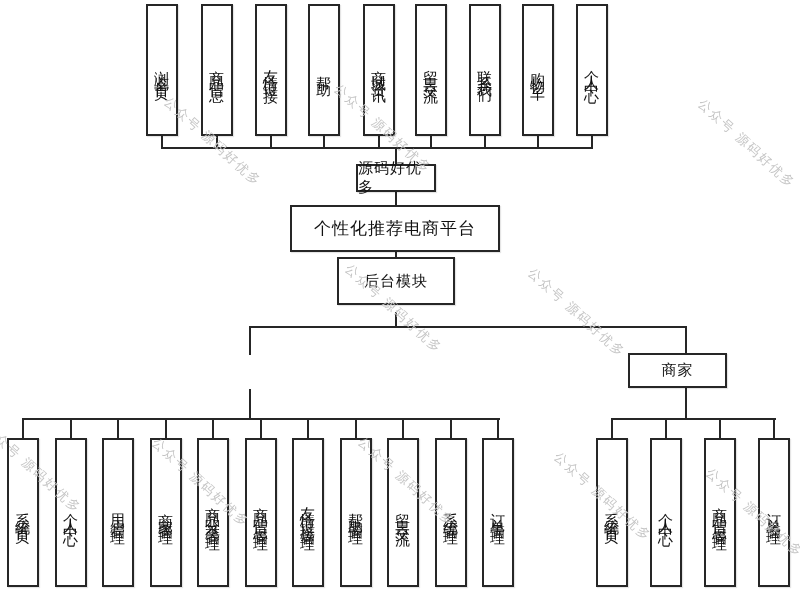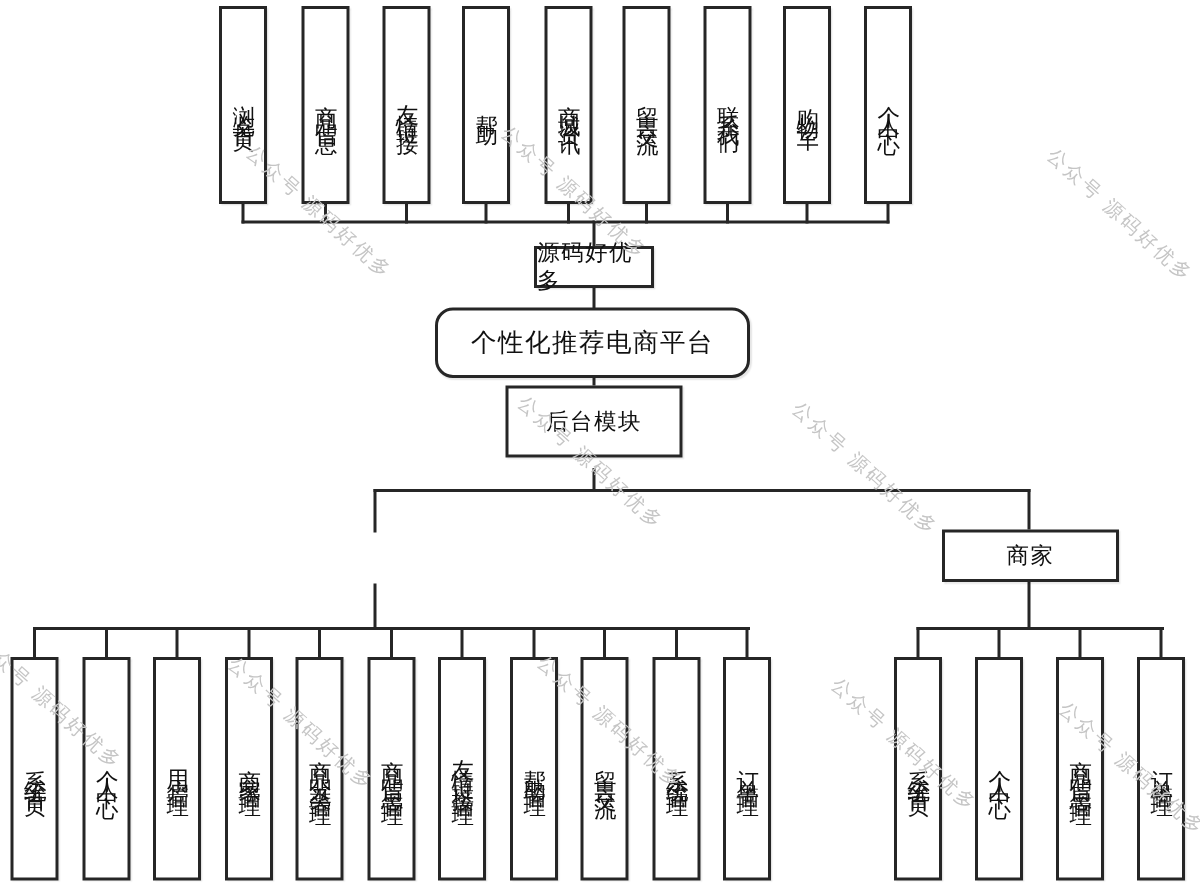--- a/index.html
+++ b/index.html
@@ -15,21 +15,21 @@
     color:var(--text-color,#111111);z-index:2;
     box-shadow:1px 1px 1px rgba(0,0,0,0.10);
   }
   .top-node{top:4px;height:132px;width:32px;}
   .leaf-node{top:438px;height:149px;width:32px;}
   .vtext{
     writing-mode:vertical-lr;text-orientation:upright;
     font-size:15px;letter-spacing:6px;line-height:1;
   }
   .htext{font-size:15px;letter-spacing:1px;}
-  .platform-node{font-size:17px;border-radius:12px;}
+  .platform-node{font-size:17px;}
   .watermark{
     position:absolute;z-index:3;color:var(--watermark-color,#c5c5c5);
     font-size:13px;letter-spacing:2px;white-space:nowrap;
     transform:rotate(42deg);transform-origin:left top;pointer-events:none;
   }
 </style>
 </head>
 <body>
 
 <div class="canvas">
@@ -108,21 +108,21 @@
 
   <div class="node" style="left:356px;top:164px;width:80px;height:28px">
       <span class="htext">源码好优多</span>
     </div>
   <div class="node platform-node" style="left:290px;top:205px;width:210px;height:47px">
       <span class="htext platform-node">个性化推荐电商平台</span>
     </div>
   <div class="node" style="left:337px;top:257px;width:118px;height:48px">
       <span class="htext">后台模块</span>
     </div>
-  <div class="node" style="left:628px;top:353px;width:118px;height:35px">
+  <div class="node" style="left:628px;top:353px;width:99px;height:35px">
       <span class="htext">商家</span>
     </div>
 
   <div class="node leaf-node" style="left:7px">
       <span class="vtext">系统首页</span>
     </div>
   <div class="node leaf-node" style="left:55px">
       <span class="vtext">个人中心</span>
     </div>
   <div class="node leaf-node" style="left:102px">

